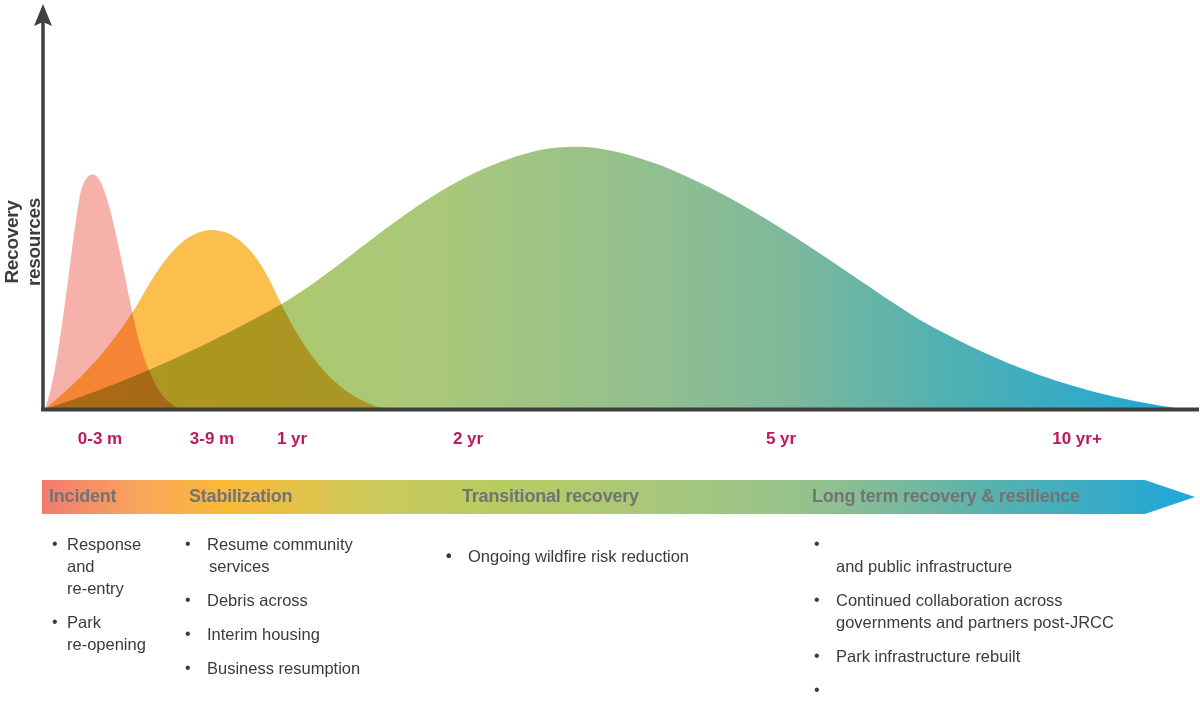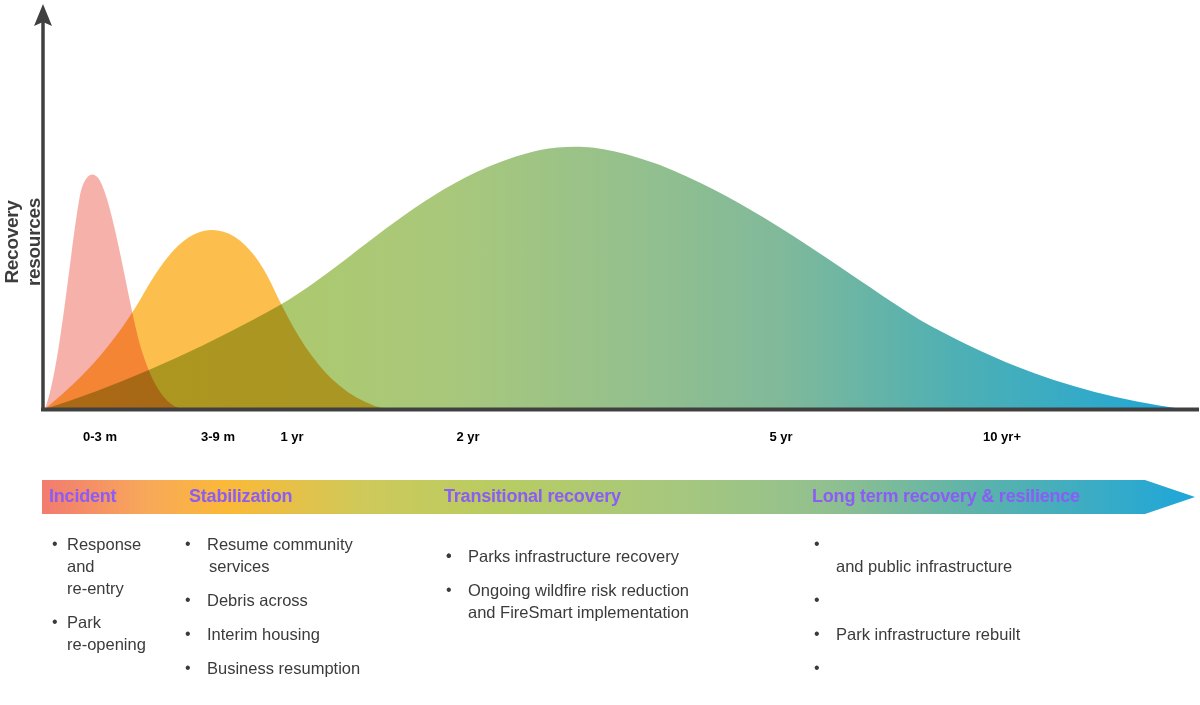--- a/index.html
+++ b/index.html
@@ -2,23 +2,23 @@
 <html><head>
 <meta charset="utf-8">
 <style>
   html, body { margin: 0; padding: 0; background: #ffffff; }
   body { width: 1200px; height: 705px; position: relative; overflow: hidden;
          font-family: "Liberation Sans", "DejaVu Sans", sans-serif; color: #333; }
   #chart-svg { position: absolute; left: 0; top: 0; }
   .ylabel { position: absolute; left: -62px; top: 220px; width: 170px; text-align: center;
             transform: rotate(-90deg); font-weight: bold; font-size: 19px; color: #3d3d3d;
             font-stretch: condensed; letter-spacing: -0.3px; }
-  .tick { position: absolute; top: 429px; font-weight: bold; font-size: 13px; color: #000000;
+  .tick { position: absolute; top: 429px; font-weight: bold; font-size: 17px; color: #be185d;
           transform: translateX(-50%); white-space: nowrap; }
-  .phase-label { position: absolute; top: 486px; font-weight: bold; font-size: 18px; color: #8b5cf6;
+  .phase-label { position: absolute; top: 486px; font-weight: bold; font-size: 18px; color: #737373;
                  white-space: nowrap; letter-spacing: -0.2px; }
   .col { position: absolute; top: 533px; font-size: 16.5px; color: #3b3b3b; line-height: 22px; }
   .col ul { list-style: none; margin: 0; padding: 0; }
   .col li { position: relative; padding-left: 24px; margin-bottom: 12px; }
   .col li .bullet { position: absolute; left: 2px; top: 0; font-size: 16px; color: #3b3b3b; }
   .col.incident li { padding-left: 15px; margin-bottom: 12px; }
   .col.incident li .bullet { left: 0; }
 </style>
 </head>
 <body>
@@ -59,30 +59,30 @@
   <polygon points="43,4 34,26 43,22 52,26" fill="#404040"></polygon>
   <line x1="41" y1="409.5" x2="1199" y2="409.5" stroke="#404040" stroke-width="4"></line>
 
   <polygon points="42,480 1145,480 1195,497 1145,514 42,514" fill="url(#bannerGrad)"></polygon>
 </svg>
 
 <div class="ylabel">Recovery resources</div>
 
 <div>
   <div class="tick" style="left:100px">0-3 m</div>
-  <div class="tick" style="left:218px">3-9 m</div>
+  <div class="tick" style="left:212px">3-9 m</div>
   <div class="tick" style="left:292px">1 yr</div>
   <div class="tick" style="left:468px">2 yr</div>
   <div class="tick" style="left:781px">5 yr</div>
-  <div class="tick" style="left:1002px">10 yr+</div>
+  <div class="tick" style="left:1077px">10 yr+</div>
 </div>
 
 <div class="phase-label" style="left:49px">Incident</div>
 <div class="phase-label" style="left:189px">Stabilization</div>
-<div class="phase-label" style="left:444px">Transitional recovery</div>
+<div class="phase-label" style="left:462px">Transitional recovery</div>
 <div class="phase-label" style="left:812px">Long term recovery &amp; resilience</div>
 
 <div class="col incident" style="left:52px">
   <ul>
     <li>
       <span class="bullet">•</span>
       <span>Response</span><br>
       <span>and</span><br>
       <span>re-entry</span>
     </li>
@@ -116,40 +116,39 @@
   </ul>
 </div>
 
 <div class="col" style="left:444px">
   <ul>
     <li>
       <span class="bullet">•</span>
     </li>
     <li>
       <span class="bullet">•</span>
-      <span>Parks infrastructure recovery</span>
     </li>
     <li>
       <span class="bullet">•</span>
       <span>Ongoing wildfire risk reduction</span><br>
-      <span>and FireSmart implementation</span>
     </li>
   </ul>
 </div>
 
 <div class="col" style="left:812px">
   <ul>
     <li>
       <span class="bullet">•</span>
       <br>
       <span>and public infrastructure</span>
     </li>
     <li>
       <span class="bullet">•</span>
-      <br>
+      <span>Continued collaboration across</span><br>
+      <span>governments and partners post-JRCC</span>
     </li>
     <li>
       <span class="bullet">•</span>
       <span>Park infrastructure rebuilt</span>
     </li>
     <li>
       <span class="bullet">•</span>
     </li>
   </ul>
 </div>

